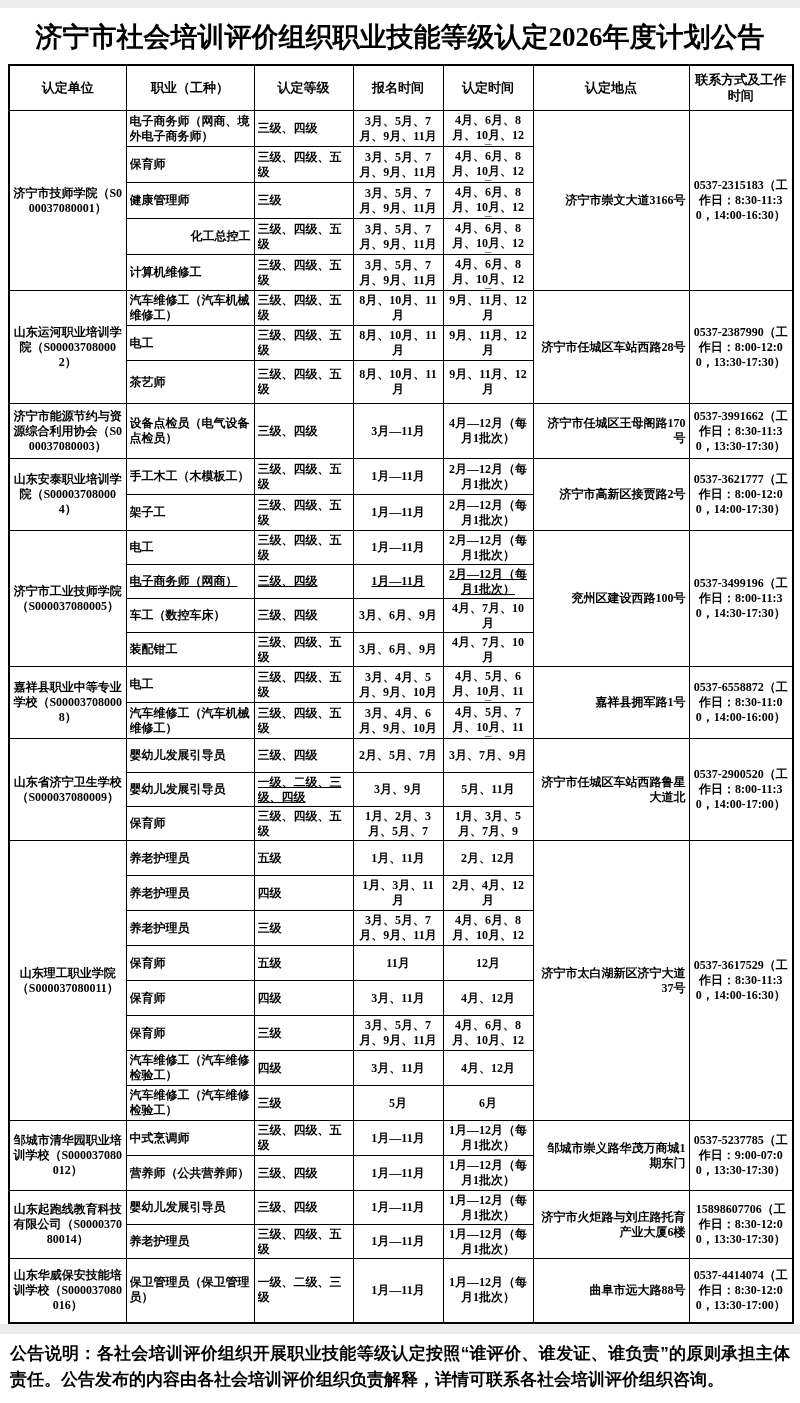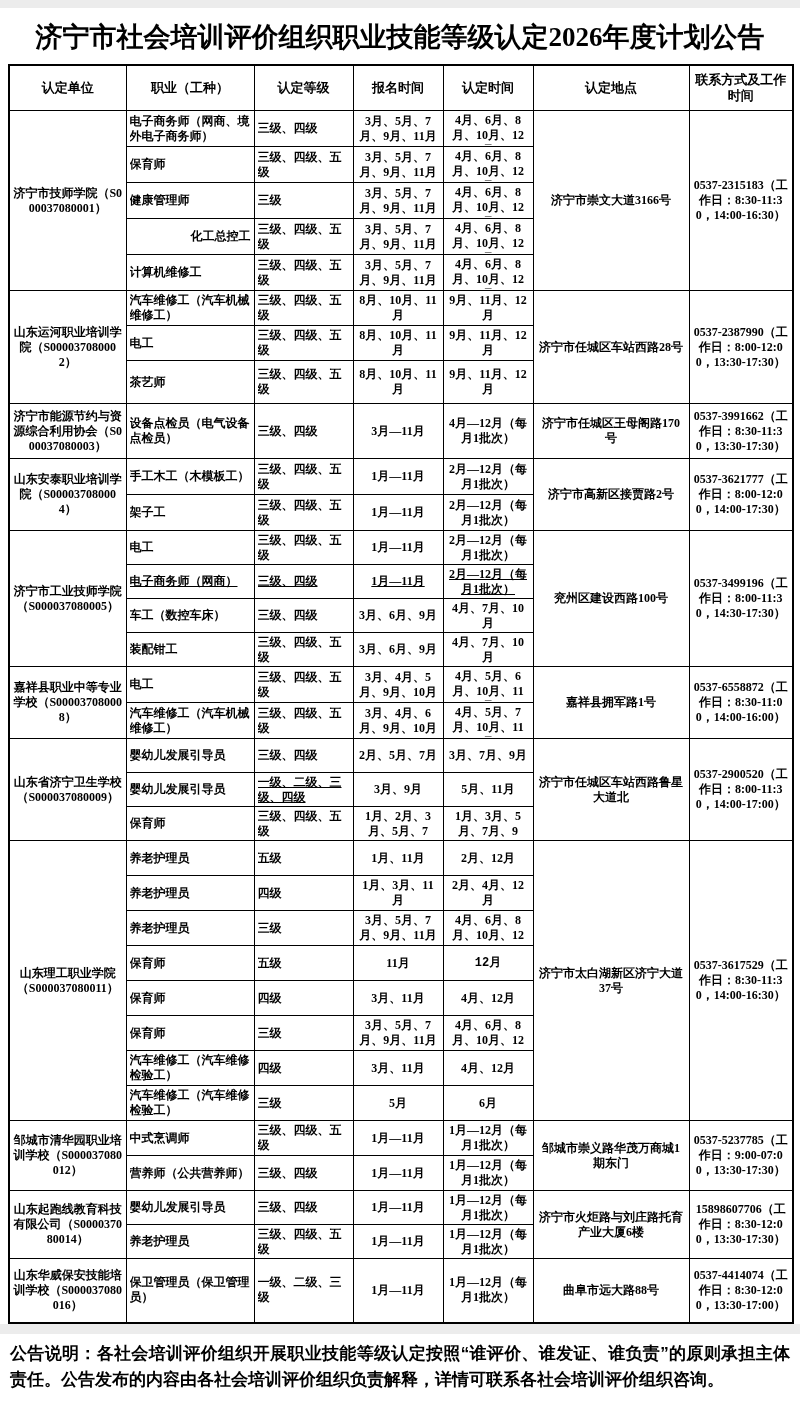--- a/index.html
+++ b/index.html
@@ -42,21 +42,21 @@
   .plan th{
     font-size:13px;
     height:42px;
     text-align:center;
     line-height:16px;
   }
   .c-unit{text-align:center;}
   .c-occ{text-align:left;}
   .c-level{text-align:left;}
   .c-time{text-align:center;}
-  .c-loc{text-align:center;}
+  .c-loc{text-align:right;}
   .c-contact{text-align:center;}
   .cw{overflow:hidden;margin:0 auto;}
   .notice{
     background:#fff;
     padding:7px 10px 12px;
     font-family:"Liberation Sans","DejaVu Sans",sans-serif;
     font-weight:bold;
     font-size:17px;
     line-height:26px;
     text-align:justify;
@@ -491,21 +491,21 @@
         <td class="c-occ">
           <div class="cw" style="max-height: 31px;">保育师</div>
         </td>
         <td class="c-level">
           <div class="cw" style="max-height: 31px;">五级</div>
         </td>
         <td class="c-time">
           <div class="cw" style="max-height: 31px;">11月</div>
         </td>
         <td class="c-time">
-          <div class="cw" style="max-height: 31px; font-family: Liberation Mono, monospace;">12月</div>
+          <div class="cw" style="max-height: 31px;">12月</div>
         </td>
       </tr>
       <tr style="height: 35px;">
         <td class="c-occ">
           <div class="cw" style="max-height: 31px;">保育师</div>
         </td>
         <td class="c-level">
           <div class="cw" style="max-height: 31px;">四级</div>
         </td>
         <td class="c-time">

